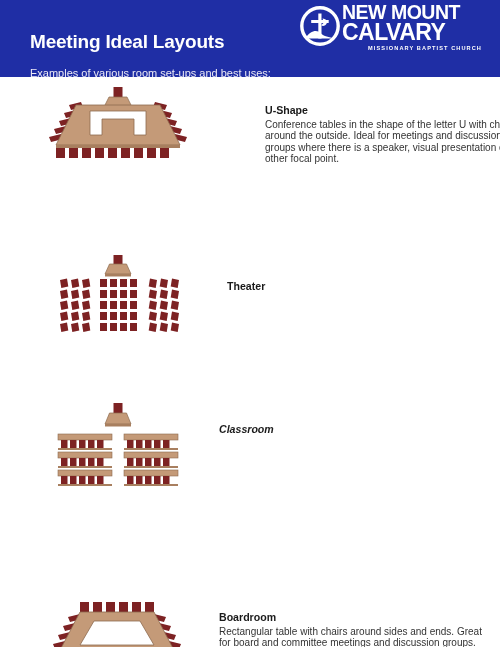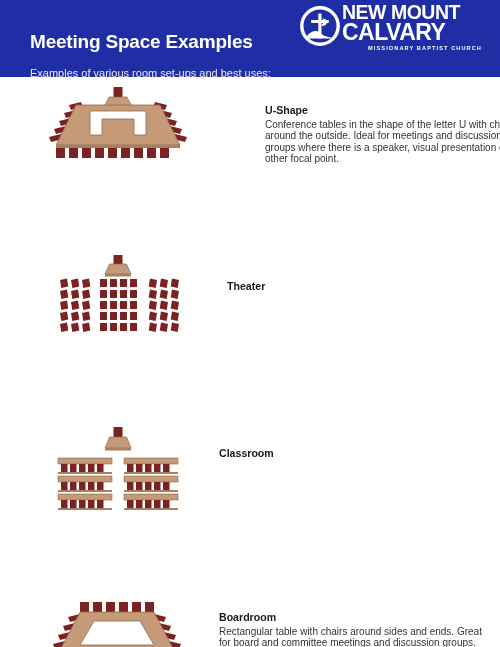--- a/index.html
+++ b/index.html
@@ -114,42 +114,42 @@
   }
   .rt-body {
     font-size: 10px;
     color: #333333;
     line-height: 11.3px;
   }
 
   
   #row-ushape   { top: 0px;   height: 88px; }
   #row-theater  { top: 88px;  height: 80px; }
-  #row-classroom{ top: 180px; height: 88px; }
+  #row-classroom{ top: 156px; height: 88px; font-style: italic; }
   #row-boardroom{ top: 256px; height: 86px; }
 
   #row-ushape    .textblock { top: 27px; margin-left: 46px; }
   #row-theater   .textblock { top: 27px; margin-left: 8px; }
   #row-classroom .textblock { top: 22px; }
   #row-boardroom .textblock { top: 22px; }
 
   #row-ushape    .diagram { top: 6px; }
   #row-theater   .diagram { top: 0px; }
   #row-classroom .diagram { top: 0px; }
   #row-boardroom .diagram { top: 8px; }
 
   svg { display: block; overflow: visible; }
 </style>
 </head>
 <body>
 
 <div class="header">
 
   <div class="header-titles">
-    <div class="header-title">Meeting Space Examples</div>
+    <div class="header-title">Meeting Ideal Layouts</div>
     <div class="header-subtitle">Examples of various room set-ups and best uses:</div>
   </div>
 
   <div class="logo">
     <div class="logo-emblem">
       <svg width="40" height="40" viewBox="0 0 40 40" aria-hidden="true">
         <circle cx="20" cy="20" r="18.2" fill="none" stroke="#ffffff" stroke-width="3.4"></circle>
 
         <rect x="18.3" y="7.5" width="3.2" height="25" fill="#ffffff"></rect>
         <rect x="11.2" y="14.0" width="17.5" height="3.0" fill="#ffffff"></rect>

